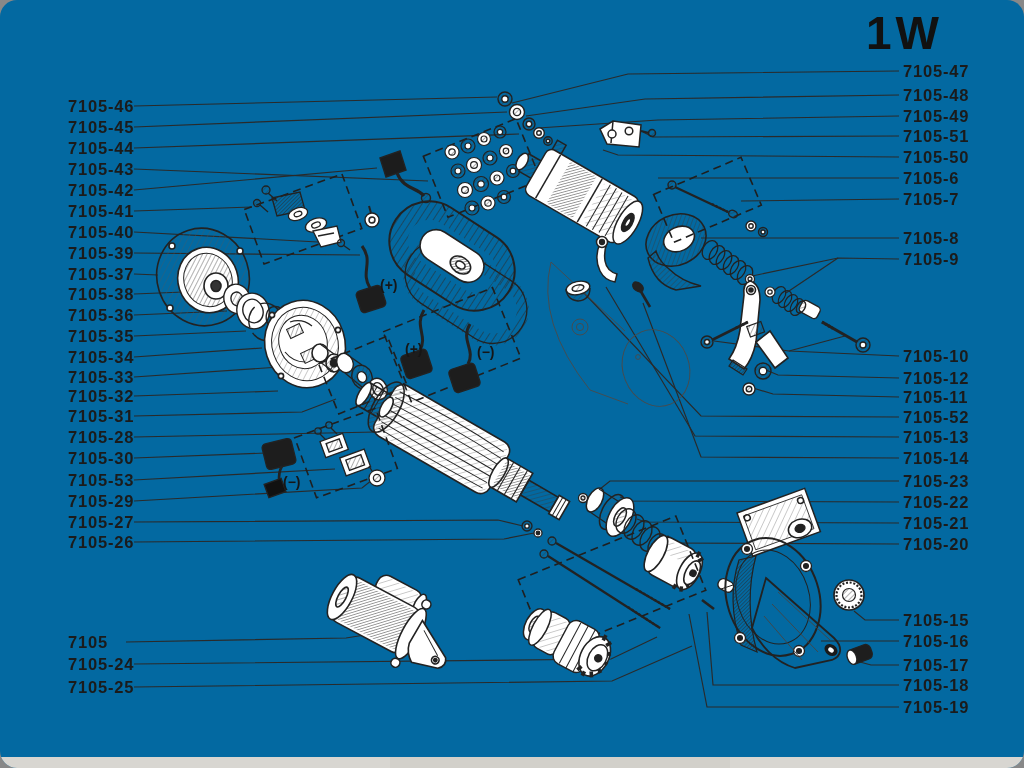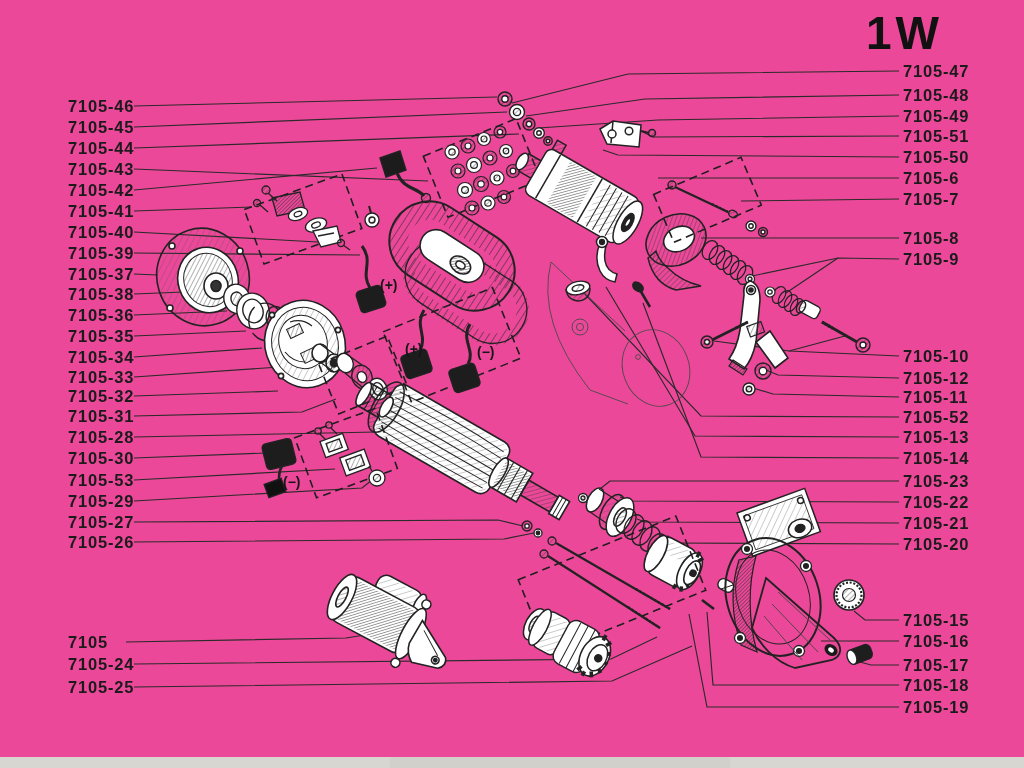--- a/index.html
+++ b/index.html
@@ -1,17 +1,17 @@
 <!DOCTYPE html>
 <html><head>
 <meta charset="utf-8">
 <style>
   html,body{margin:0;padding:0;background:#888;}
-  #page{position:relative;width:1024px;height:768px;background:#ec4899;overflow:hidden;
-        font-family:"Liberation Sans",sans-serif;}
+  #page{position:relative;width:1024px;height:768px;background:#0369a1;overflow:hidden;
+        font-family:"Liberation Sans",sans-serif;border-radius:17px;}
   svg{position:absolute;left:0;top:0;}
   text.lbl{font-family:"Liberation Sans",sans-serif;font-weight:700;font-size:16.5px;
            letter-spacing:.8px;fill:#1b1b1b;}
   text.marker{font-family:"Liberation Sans",sans-serif;font-weight:700;font-size:14px;fill:#161616;}
   text.title{font-family:"Liberation Sans",sans-serif;font-weight:700;font-size:46px;
              letter-spacing:4px;fill:#111;}
   .ink{stroke:#222;fill:none;}
   polyline.leader,line.leader{stroke:#2a2a2a;stroke-width:1.15;fill:none;}
   .dashbox{stroke:#1f1f1f;stroke-width:1.6;fill:none;stroke-dasharray:8 5;}
 </style>

